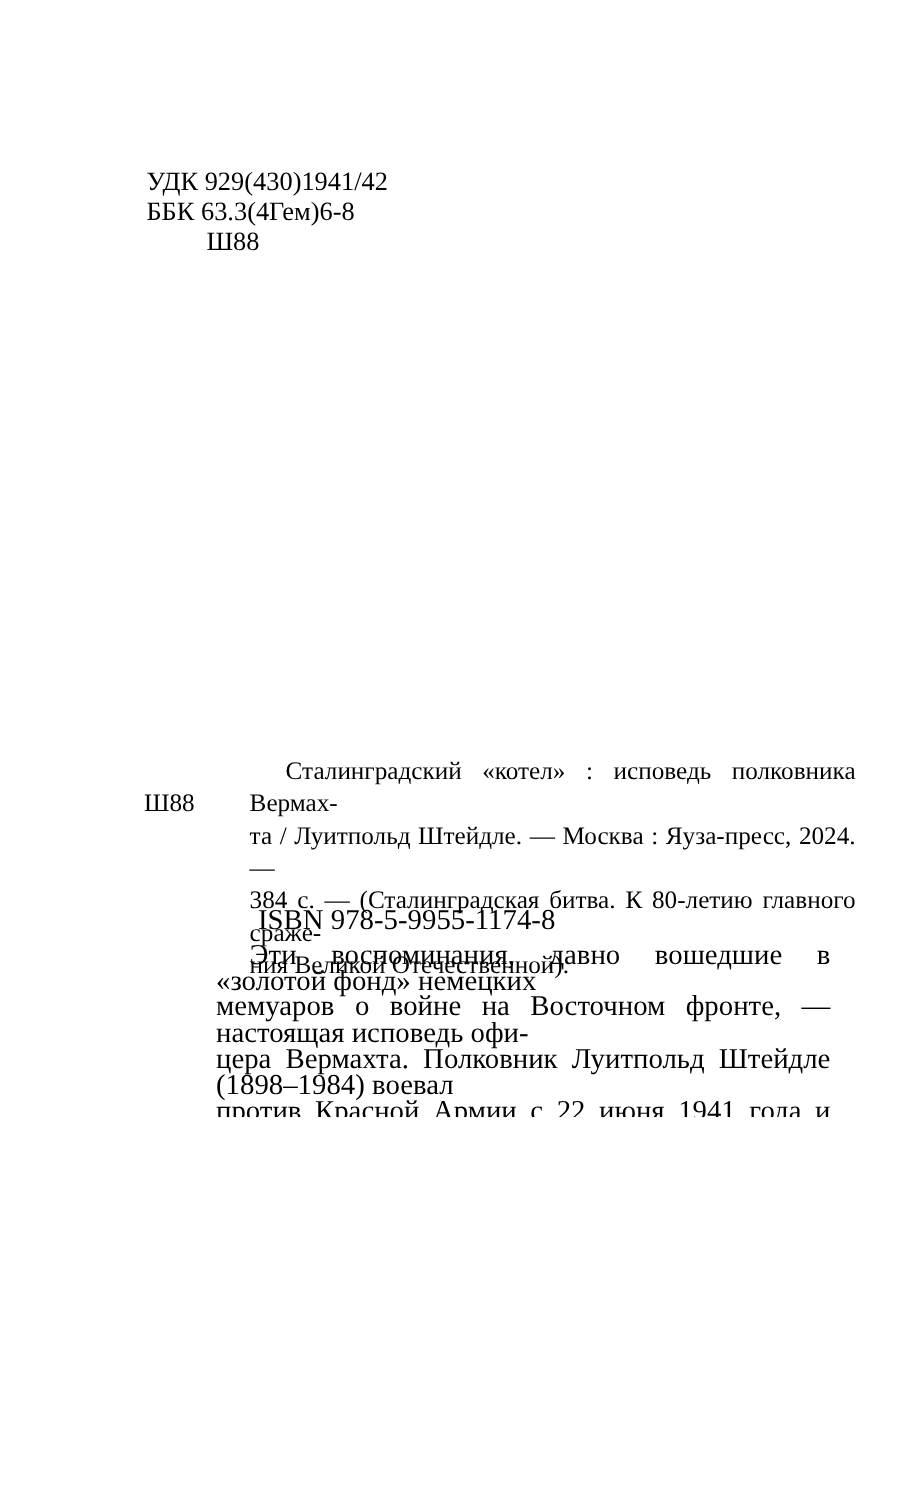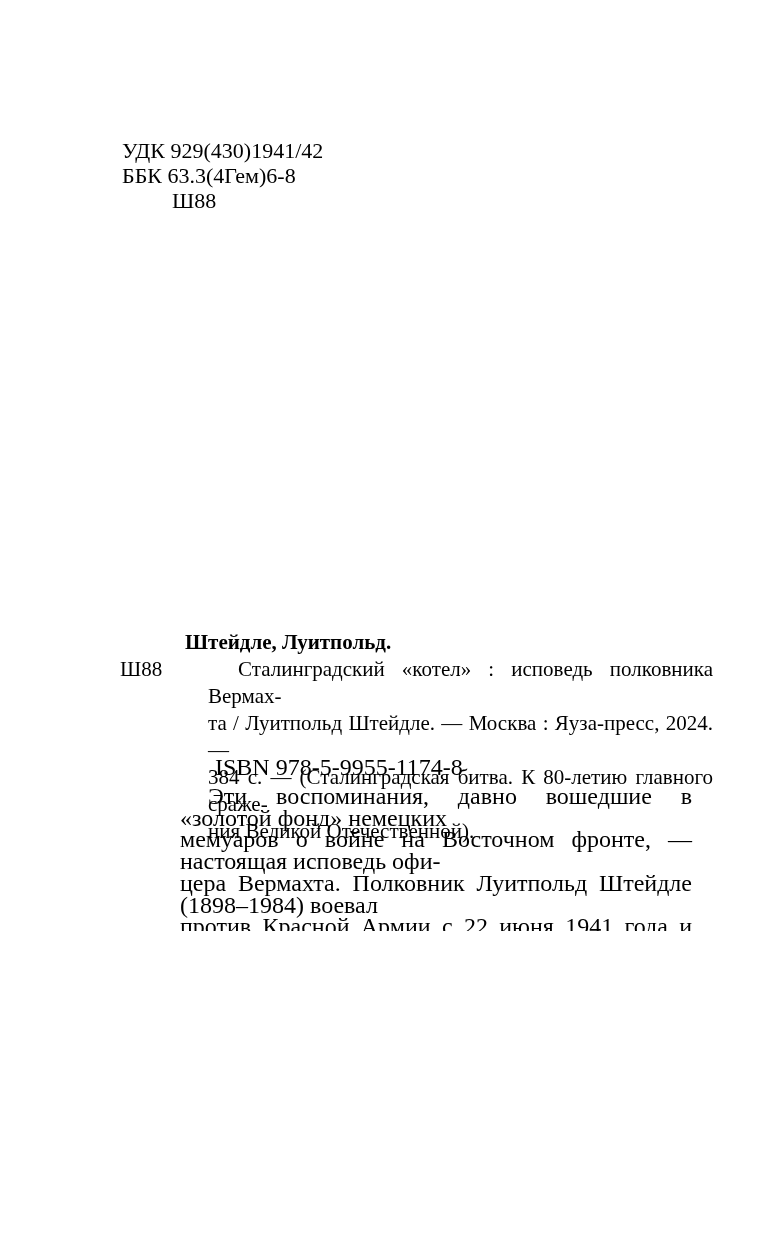--- a/index.html
+++ b/index.html
@@ -110,21 +110,20 @@
 <div class="page">
 
   <div class="top-codes">
     <div>УДК 929(430)1941/42</div>
     <div>ББК 63.3(4Гем)6-8</div>
     <div class="sign">Ш88</div>
   </div>
 
   <div class="biblio">
     <div class="biblio-sign">Ш88</div>
-    <div class="biblio-author">Штейдле, Луитпольд.</div>
     <div class="biblio-desc multiline">Сталинградский «котел» : исповедь полковника Вермах-
 та / Луитпольд Штейдле. — Москва : Яуза-пресс, 2024. —
 384 с. — (Сталинградская битва. К 80-летию главного сраже-
 ния Великой Отечественной).</div>
   </div>
 
   <div class="isbn-mid">ISBN 978-5-9955-1174-8</div>
 
   <div class="annotation multiline">Эти воспоминания, давно вошедшие в «золотой фонд» немецких
 мемуаров о войне на Восточном фронте, — настоящая исповедь офи-

